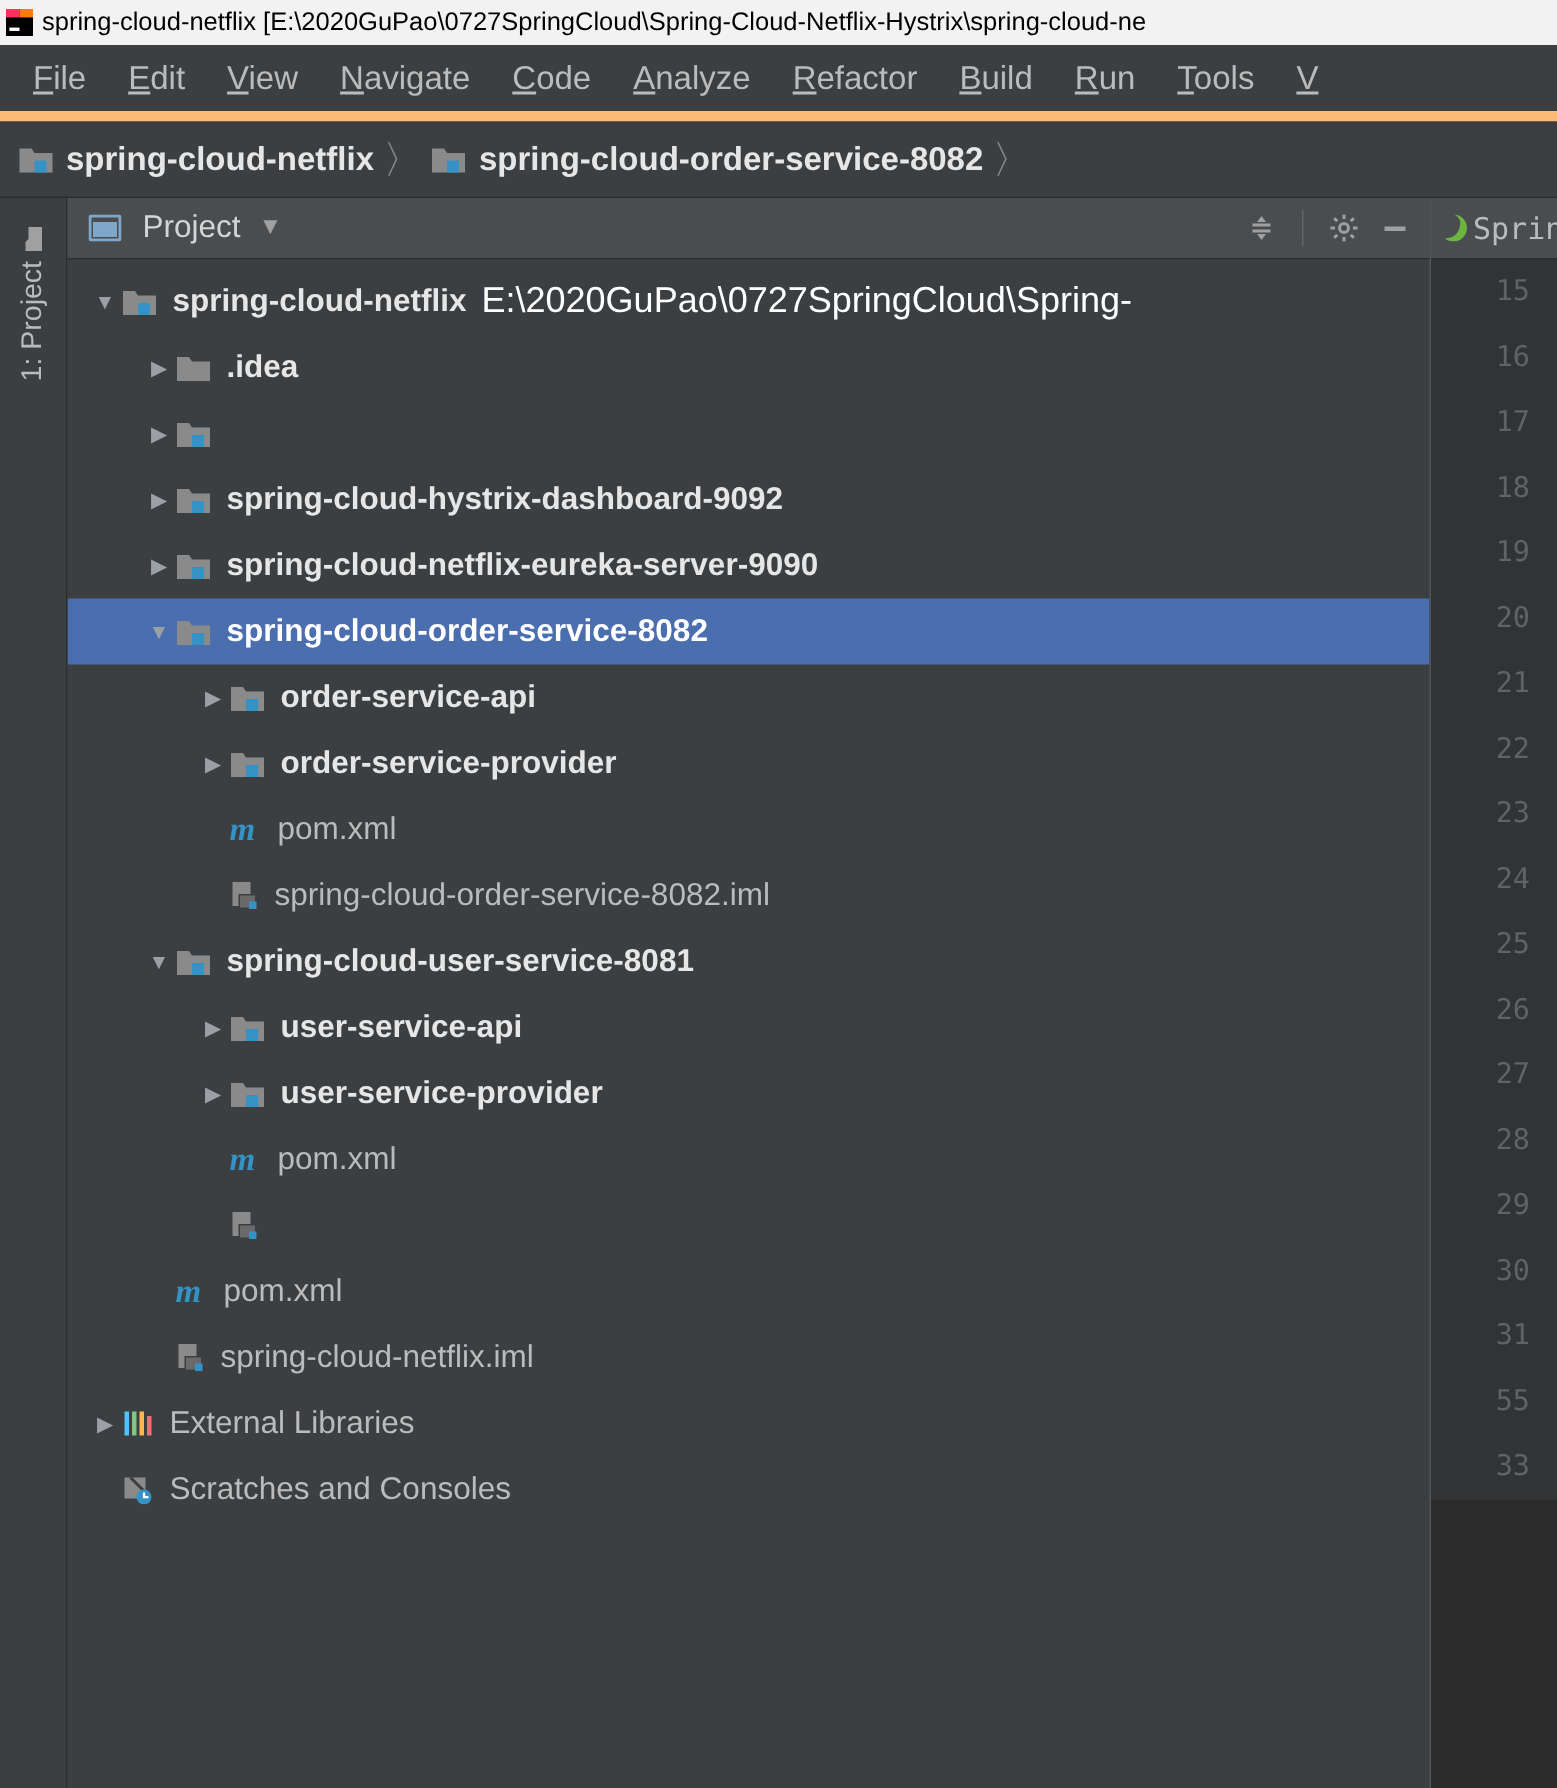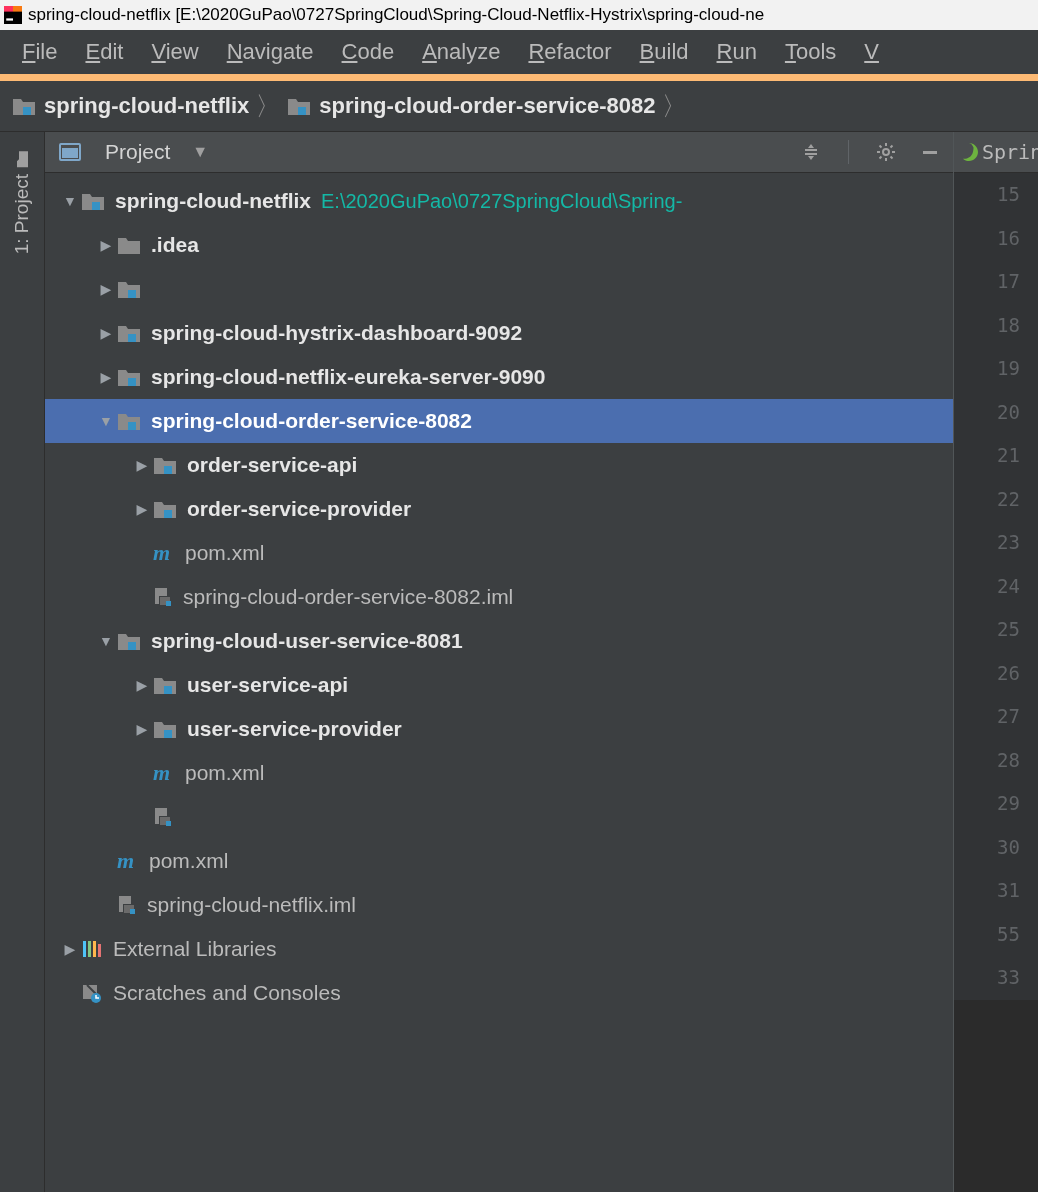--- a/index.html
+++ b/index.html
@@ -127,21 +127,21 @@
     border-right: 1px solid #515658;
   }
   .panel-header {
     height: 40px;
     background: var(--panel-header);
     display: flex;
     align-items: center;
     padding: 0 12px;
     font-size: 21px;
     color: var(--fg-light);
-    gap: 22px;
+    gap: 12px;
     border-bottom: 1px solid #2d2d2d;
   }
   .panel-header .spacer { flex: 1; }
   .panel-header .ph-icon {
     width: 22px; height: 22px;
     display:inline-flex; align-items:center; justify-content:center;
     color: #a0a0a0;
   }
   .panel-header .ph-icon.big { width: 26px; }
   .panel-header .caret { font-size: 16px; color:#a0a0a0; }
@@ -172,21 +172,21 @@
     color: #9aa0a6;
     font-size: 14px;
   }
   .tree-row .icon {
     display:inline-flex; align-items:center; justify-content:center;
     margin-right: 10px;
   }
   .tree-row .label { font-weight: 600; color: var(--fg-white); }
   .tree-row.selected .label { color:#fff; }
   .tree-row .label.normal { font-weight: 400; color: var(--fg-light); }
-  .tree-row .hint { color: #14b8a6; margin-left: 10px; font-weight: 400; font-size: 20px; }
+  .tree-row .hint { color: #ffffff; margin-left: 10px; font-weight: 400; font-size: 24px; }
 
   
   .editor-sliver {
     flex: 1;
     background: var(--bg-darker);
     display: flex;
     flex-direction: column;
     overflow: hidden;
     font-family: "Consolas","Menlo",monospace;
   }

